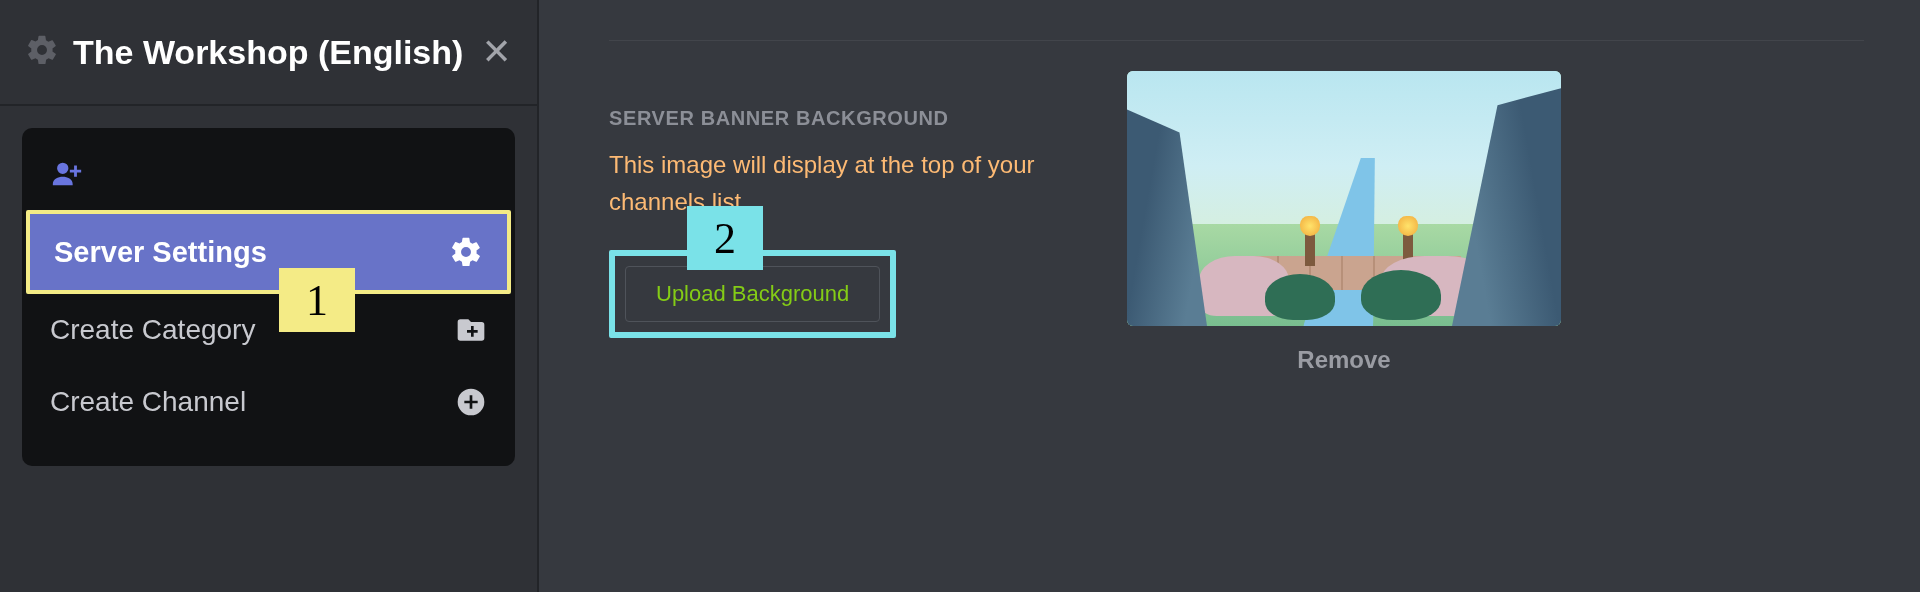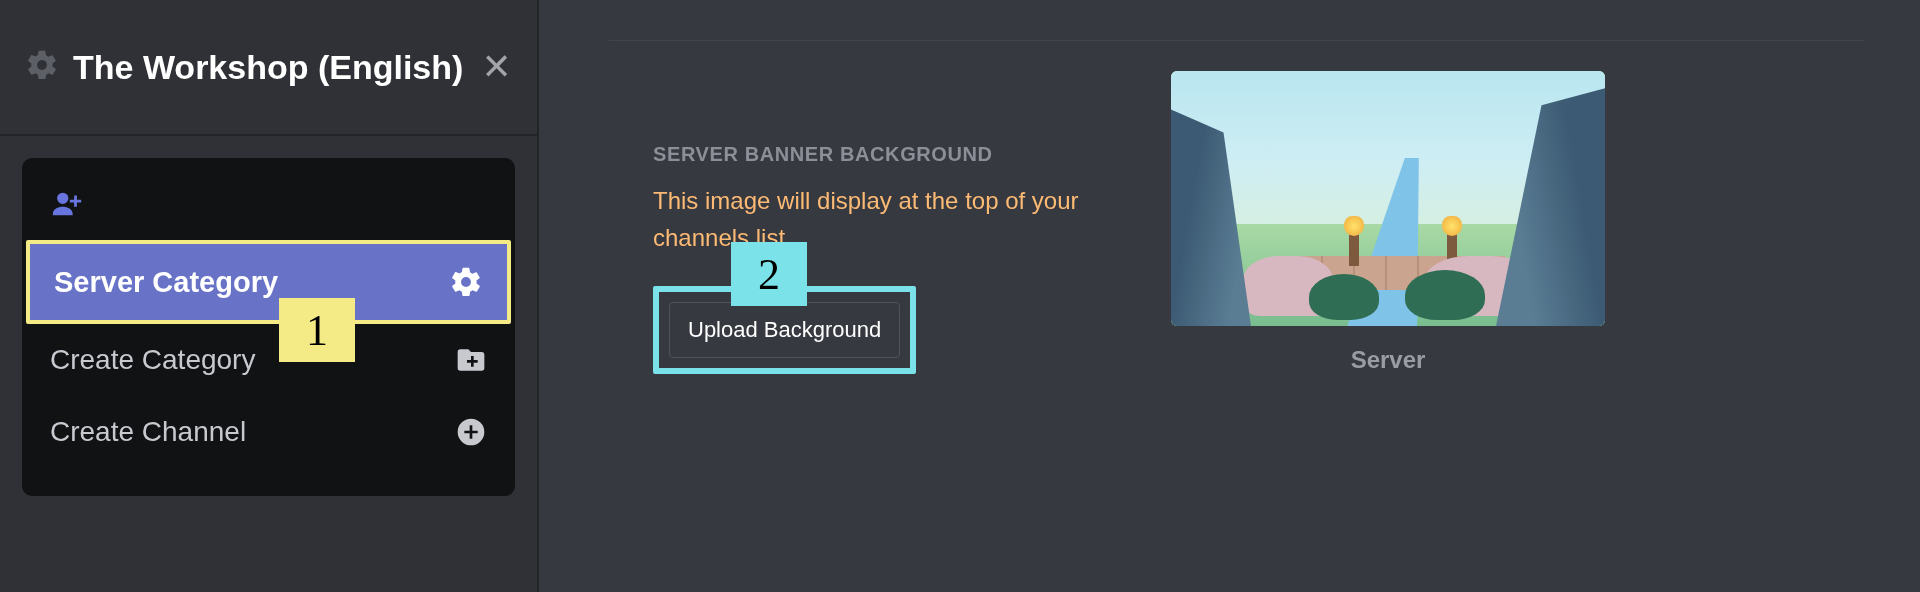--- a/index.html
+++ b/index.html
@@ -15,21 +15,21 @@
   
   .left-panel {
     width: 539px;
     height: 100%;
     background: #2f3136;
     border-right: 2px solid #222428;
     display: flex;
     flex-direction: column;
   }
   .server-header {
-    height: 136px;
+    height: 106px;
     padding: 0 25px;
     display: flex;
     align-items: center;
     gap: 14px;
     border-bottom: 2px solid #222428;
   }
   .gear-dim { color: #5d5f66; flex-shrink: 0; }
   .server-title {
     color: #ffffff;
     font-size: 34px;
@@ -103,22 +103,21 @@
   }
   .divider {
     height: 1px;
     background: #42454b;
     margin-bottom: 30px;
     border: none;
   }
   .section-row {
     display: flex;
     gap: 48px;
-    align-items: flex-end;
-    margin-left: 44px;
+    align-items: center;
   }
   .section-text { flex: 1; max-width: 470px; }
   .section-heading {
     color: #8c8f97;
     font-size: 20px;
     font-weight: 700;
     letter-spacing: 0.6px;
     margin-bottom: 16px;
   }
   .section-desc {
@@ -134,24 +133,24 @@
   }
   .upload-frame {
     border: 6px solid #7ae2e8;
     border-radius: 2px;
     padding: 10px;
     display: inline-block;
   }
   .upload-btn {
     border: 1px solid #4f535a;
     background: transparent;
-    color: #ffffff;
+    color: #84cc16;
     font-size: 22px;
     font-weight: 500;
-    padding: 14px 18px;
+    padding: 14px 30px;
     border-radius: 4px;
     cursor: pointer;
   }
   .annot-2-pos {
     position: absolute;
     left: 78px; top: -44px;
   }
 
   .preview-col { display: flex; flex-direction: column; align-items: center; }
   .preview-img {
@@ -219,21 +218,21 @@
 
     <div class="menu-item invite">
       <span class="icon">
         <svg width="34" height="34" viewBox="0 0 24 24" fill="currentColor">
             <path d="M9 12a4 4 0 1 0-4-4 4 4 0 0 0 4 4Zm0 2c-3.3 0-7 1.7-7 5v1h14v-1c0-3.3-3.7-5-7-5Zm10-5V6h-2v3h-3v2h3v3h2v-3h3V9Z"></path>
           </svg>
       </span>
     </div>
 
     <div class="menu-item active">
-      <span class="label">Server Category</span>
+      <span class="label">Server Settings</span>
       <span class="icon">
         <svg width="34" height="34" viewBox="0 0 24 24" fill="currentColor">
             <path d="M19.4 13a7.8 7.8 0 0 0 .1-1 7.8 7.8 0 0 0-.1-1l2.1-1.6a.5.5 0 0 0 .1-.7l-2-3.4a.5.5 0 0 0-.6-.2l-2.5 1a7.3 7.3 0 0 0-1.7-1l-.4-2.6A.5.5 0 0 0 14 2h-4a.5.5 0 0 0-.5.4l-.4 2.6a7.3 7.3 0 0 0-1.7 1l-2.5-1a.5.5 0 0 0-.6.2l-2 3.4a.5.5 0 0 0 .1.7L4.5 11a7.8 7.8 0 0 0-.1 1 7.8 7.8 0 0 0 .1 1l-2.1 1.6a.5.5 0 0 0-.1.7l2 3.4a.5.5 0 0 0 .6.2l2.5-1a7.3 7.3 0 0 0 1.7 1l.4 2.6a.5.5 0 0 0 .5.4h4a.5.5 0 0 0 .5-.4l.4-2.6a7.3 7.3 0 0 0 1.7-1l2.5 1a.5.5 0 0 0 .6-.2l2-3.4a.5.5 0 0 0-.1-.7ZM12 15.5A3.5 3.5 0 1 1 15.5 12 3.5 3.5 0 0 1 12 15.5Z"></path>
           </svg>
       </span>
     </div>
 
     <div class="menu-item normal">
       <span class="label">Create Category</span>
       <span class="icon">
@@ -279,16 +278,16 @@
           <div class="flame-l"></div>
         <div class="torch-r"></div>
           <div class="flame-r"></div>
         <div class="boulder-l"></div>
         <div class="boulder-r"></div>
         <div class="bush-l"></div>
         <div class="bush-r"></div>
         <div class="rock-l"></div>
         <div class="rock-r"></div>
       </div>
-      <div class="remove-link">Server</div>
+      <div class="remove-link">Remove</div>
     </div>
   </div>
 </div>
 
 </body></html>

